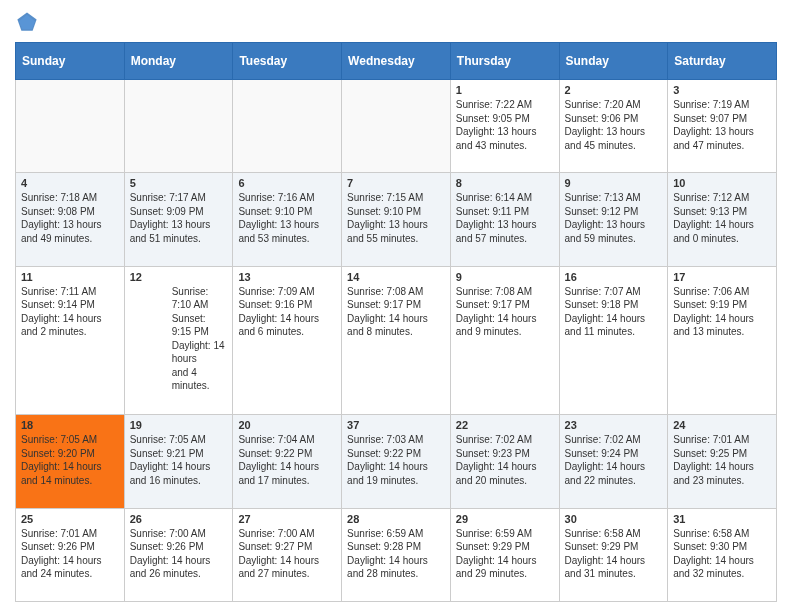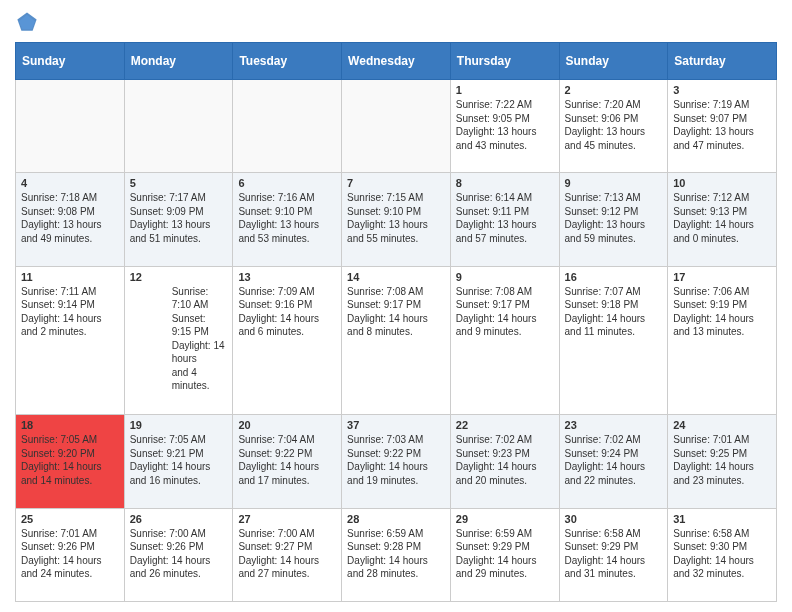--- a/index.html
+++ b/index.html
@@ -258,21 +258,21 @@
           </td>
           <td>
             <span class="day-number">17</span>
             <div class="day-info" style="white-space: pre-line;">Sunrise: 7:06 AM
 Sunset: 9:19 PM
 Daylight: 14 hours
 and 13 minutes.</div>
           </td>
         </tr>
         <tr>
-          <td style="background-color: #ef4444;">
+          <td style="background-color: #f97316;">
             <span class="day-number">18</span>
             <div class="day-info" style="white-space: pre-line;">Sunrise: 7:05 AM
 Sunset: 9:20 PM
 Daylight: 14 hours
 and 14 minutes.</div>
           </td>
           <td style="background-color: rgb(240, 244, 248);">
             <span class="day-number">19</span>
             <div class="day-info" style="white-space: pre-line;">Sunrise: 7:05 AM
 Sunset: 9:21 PM

